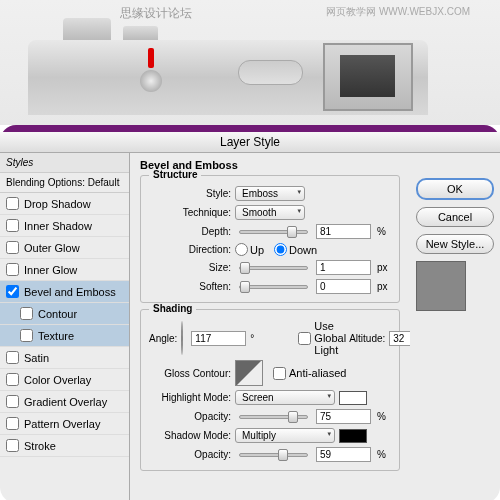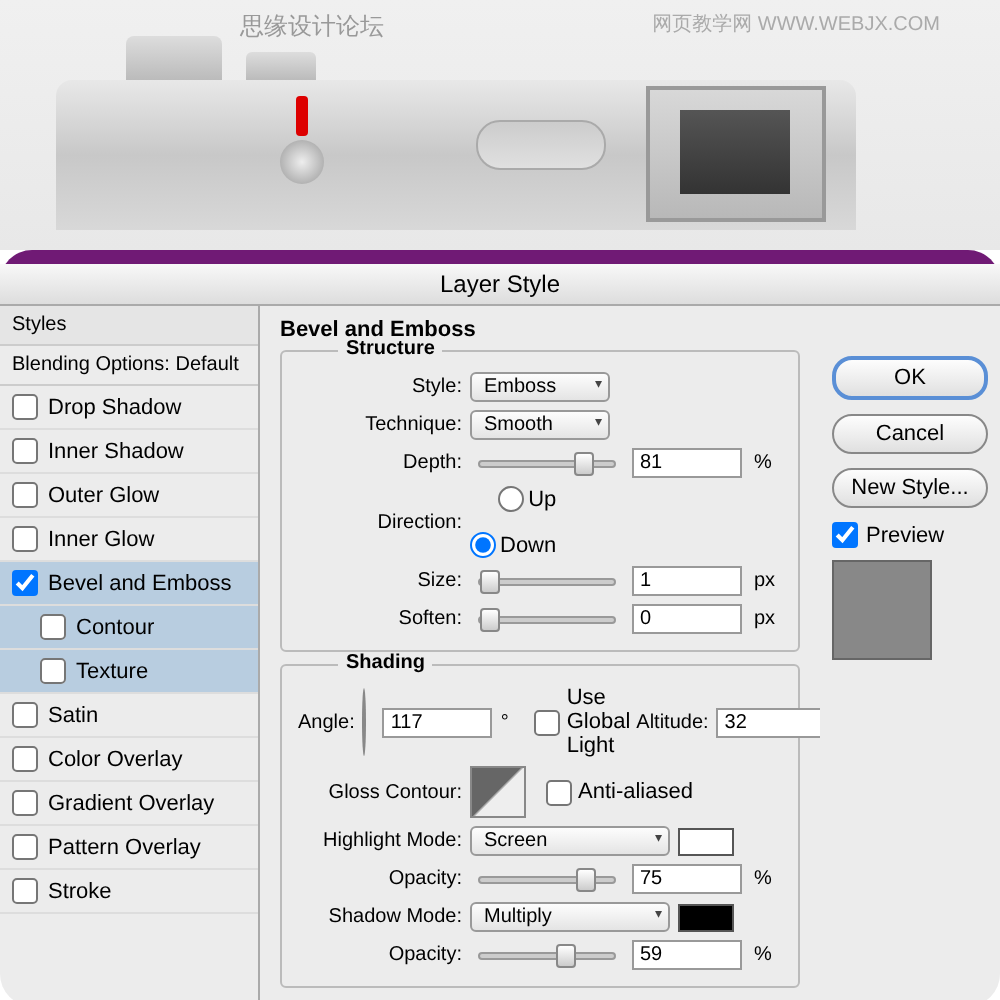--- a/index.html
+++ b/index.html
@@ -12,50 +12,50 @@
 .camera-knob { position: absolute; left: 112px; top: 30px; width: 22px; height: 22px; background: radial-gradient(#eee, #999); border-radius: 50%; }
 .camera-slot { position: absolute; left: 210px; top: 20px; width: 65px; height: 25px; background: linear-gradient(#ccc, #e0e0e0); border-radius: 12px; border: 1px solid #aaa; }
 .camera-viewfinder { position: absolute; right: 15px; top: 3px; width: 90px; height: 68px; background: linear-gradient(#d8d8d8, #b8b8b8); border: 2px solid #999; }
 .camera-vf-inner { position: absolute; top: 10px; left: 15px; width: 55px; height: 42px; background: linear-gradient(#555, #333); }
 .watermark { position: absolute; top: 5px; left: 120px; color: #999; font-size: 12px; }
 .watermark2 { position: absolute; top: 5px; right: 30px; color: #aaa; font-size: 10px; }
 .dialog { border-top: 7px solid #701a75; background: #ececec; border-radius: 16px; }
 .title-bar { text-align: center; padding: 3px 0; background: linear-gradient(#f8f8f8, #ddd); border-bottom: 1px solid #aaa; font-size: 12px; }
 .dialog-body { display: flex; height: 350px; }
 .styles-panel { width: 130px; border-right: 1px solid #aaa; }
-.styles-header { padding: 4px 6px; font-size: 10px; border-bottom: 1px solid #ccc; background: #e5e5e5; }
+.styles-header { padding: 4px 6px; font-size: 10px; border-bottom: 1px solid #ccc; background: #e5e5e5; font-style: italic; }
 .styles-subheader { padding: 4px 6px; font-size: 10px; border-bottom: 1px solid #ccc; }
 .style-row { display: flex; align-items: center; padding: 4px 6px; border-bottom: 1px solid #ddd; cursor: default; }
 .style-row.selected { background: #b8cde0; }
 .style-row.indent { padding-left: 20px; }
 .style-row input[type=checkbox] { margin-right: 5px; }
 .center-panel { flex: 1; padding: 6px 10px; overflow: hidden; }
 .group { border: 1px solid #bbb; border-radius: 3px; margin-bottom: 6px; padding: 6px 8px 4px; position: relative; }
-.group-label { position: absolute; top: -7px; left: 8px; background: #ececec; padding: 0 4px; font-size: 10px; font-weight: bold; margin-left: 20px; }
+.group-label { position: absolute; top: -7px; left: 8px; background: #ececec; padding: 0 4px; font-size: 10px; font-weight: bold; }
 .field { display: flex; align-items: center; margin: 4px 0; gap: 4px; }
 .field-label { width: 82px; text-align: right; font-size: 10px; }
 .dropdown { background: linear-gradient(#fdfdfd, #e4e4e4); border: 1px solid #999; border-radius: 3px; padding: 1px 16px 1px 6px; position: relative; font-size: 10px; min-width: 70px; }
 .dropdown::after { content: '▾'; position: absolute; right: 3px; font-size: 7px; color: #444; }
 .slider { flex: 1; height: 4px; background: #ccc; border: 1px solid #999; border-radius: 2px; position: relative; margin: 0 4px; max-width: 90px; }
 .slider-thumb { position: absolute; top: -5px; width: 10px; height: 12px; background: linear-gradient(#fff, #ccc); border: 1px solid #888; border-radius: 2px; }
 .num-input { width: 55px; border: 1px solid #999; padding: 1px 3px; font-size: 10px; background: #fff; }
 .unit { font-size: 10px; margin-left: 2px; width: 14px; }
-.radio-group { display: flex; gap: 10px; align-items: flex-end; flex-direction: column; }
+.radio-group { display: flex; gap: 10px; align-items: flex-end; }
 .radio-group label { font-size: 10px; display: flex; align-items: center; gap: 2px; }
 .buttons-panel { width: 90px; padding: 10px 6px; }
 .btn { display: block; width: 100%; background: linear-gradient(#fdfdfd, #e0e0e0); border: 1px solid #888; border-radius: 10px; padding: 3px 0; margin-bottom: 7px; font-size: 11px; text-align: center; }
 .btn.primary { border: 2px solid #5a8fd6; margin-top: 15px; }
 .preview-check { display: flex; align-items: center; gap: 4px; font-size: 11px; margin: 6px 0; }
 .preview-box { width: 50px; height: 50px; background: #888; border: 1px solid #666; margin-top: 6px; }
 .contour-preview { width: 28px; height: 26px; background: linear-gradient(135deg, #666 0%, #666 48%, #eee 52%, #eee 100%); border: 1px solid #888; display: inline-block; vertical-align: middle; }
 .angle-dial { width: 34px; height: 34px; border: 1px solid #888; border-radius: 50%; background: #f4f4f4; display: inline-block; }
 .swatch { width: 28px; height: 14px; border: 1px solid #555; display: inline-block; vertical-align: middle; }
 .swatch.white { background: #fff; }
 .swatch.black { background: #000; }
-.ck { display: flex; align-items: center; gap: 3px; font-size: 10px; }
+.ck { display: flex; align-items: center; gap: 3px; font-size: 10px; margin-left: 31px; }
 </style>
 </head>
 <body>
 
 <div class="top-image">
   <div class="watermark">思缘设计论坛</div>
   <div class="watermark2">网页教学网 WWW.WEBJX.COM</div>
   <div class="camera-body">
     <div class="camera-dial"></div>
     <div class="camera-dial2"></div>
@@ -238,20 +238,16 @@
           <input class="num-input" value="59" style="">
           <span class="unit">%</span>
         </div>
       </div>
     </div>
 
     <div class="buttons-panel">
       <div class="btn primary">OK</div>
       <div class="btn">Cancel</div>
       <div class="btn">New Style...</div>
-      <label class="preview-check">
-          <input type="checkbox" checked="" style="">
-          <span>Preview</span>
-        </label>
       <div class="preview-box"></div>
     </div>
   </div>
 </div>
 
 </body></html>

